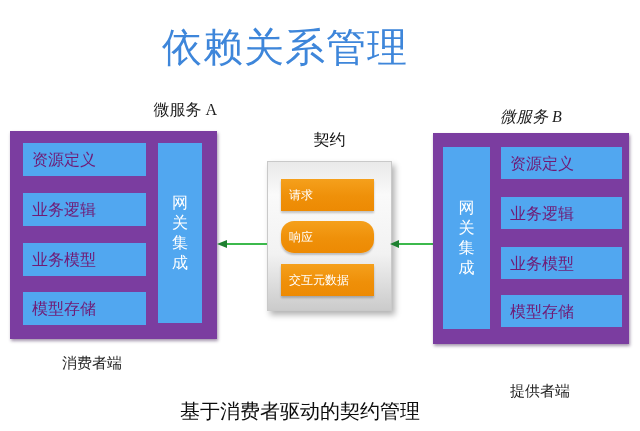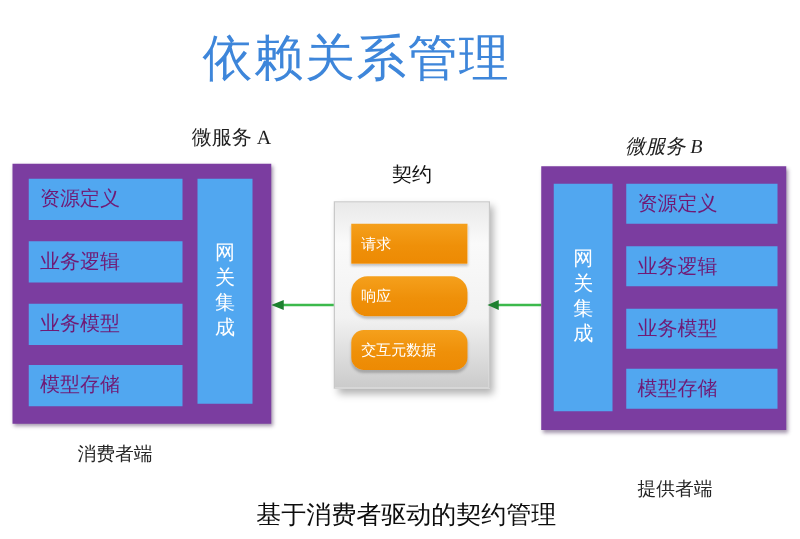--- a/index.html
+++ b/index.html
@@ -39,21 +39,21 @@
     box-shadow:3px 4px 6px rgba(0,0,0,0.30);
   }
   .orange-row{
     position:absolute;color:#ffffff;font-size:12px;line-height:32px;
     padding-left:8px;box-sizing:border-box;white-space:nowrap;overflow:hidden;
     background:linear-gradient(180deg,#f5a01c 0%,#ef9009 55%,#ed8a03 100%);
     box-shadow:0 2px 2px rgba(0,0,0,0.22);
   }
   .role-label{font-size:15px;color:#262626;white-space:nowrap;}
   .caption{
-    left:180px;top:398px;width:290px;text-align:center;
+    left:180px;top:398px;width:290px;text-align:left;
     font-size:20px;color:#0d0d0d;white-space:nowrap;
   }
 </style>
 </head>
 <body>
 
 <div class="stage">
 
   <div class="abs title">依赖关系管理</div>
 
@@ -69,21 +69,21 @@
     </div>
   </div>
 
   <div class="abs role-label" style="left:62px;top:354px;">消费者端</div>
 
   <div class="abs contract-label" style="left:267px;top:130px;width:125px;">契约</div>
 
   <div class="abs contract-box" style="left:267px;top:161px;width:125px;height:150px;">
     <div class="orange-row" style="left:13px;top:17px;width:93px;height:32px;">请求</div>
     <div class="orange-row" style="left:13px;top:59px;width:93px;height:32px;border-radius:13px;">响应</div>
-    <div class="orange-row" style="left:13px;top:102px;width:93px;height:32px;border-radius:10px;">交互元数据</div>
+    <div class="orange-row" style="left:13px;top:102px;width:93px;height:32px;">交互元数据</div>
   </div>
 
   <svg class="abs" style="left:216px;top:238px;" width="52" height="12" viewBox="0 0 52 12">
     <line x1="10" y1="6" x2="51" y2="6" stroke="#3cb94c" stroke-width="2"></line>
     <polygon points="1,6 11,2 11,10" fill="#1e8030"></polygon>
   </svg>
 
   <svg class="abs" style="left:389px;top:238px;" width="45" height="12" viewBox="0 0 45 12">
     <line x1="9" y1="6" x2="44" y2="6" stroke="#3cb94c" stroke-width="2"></line>
     <polygon points="1,6 10,2 10,10" fill="#1e8030"></polygon>

